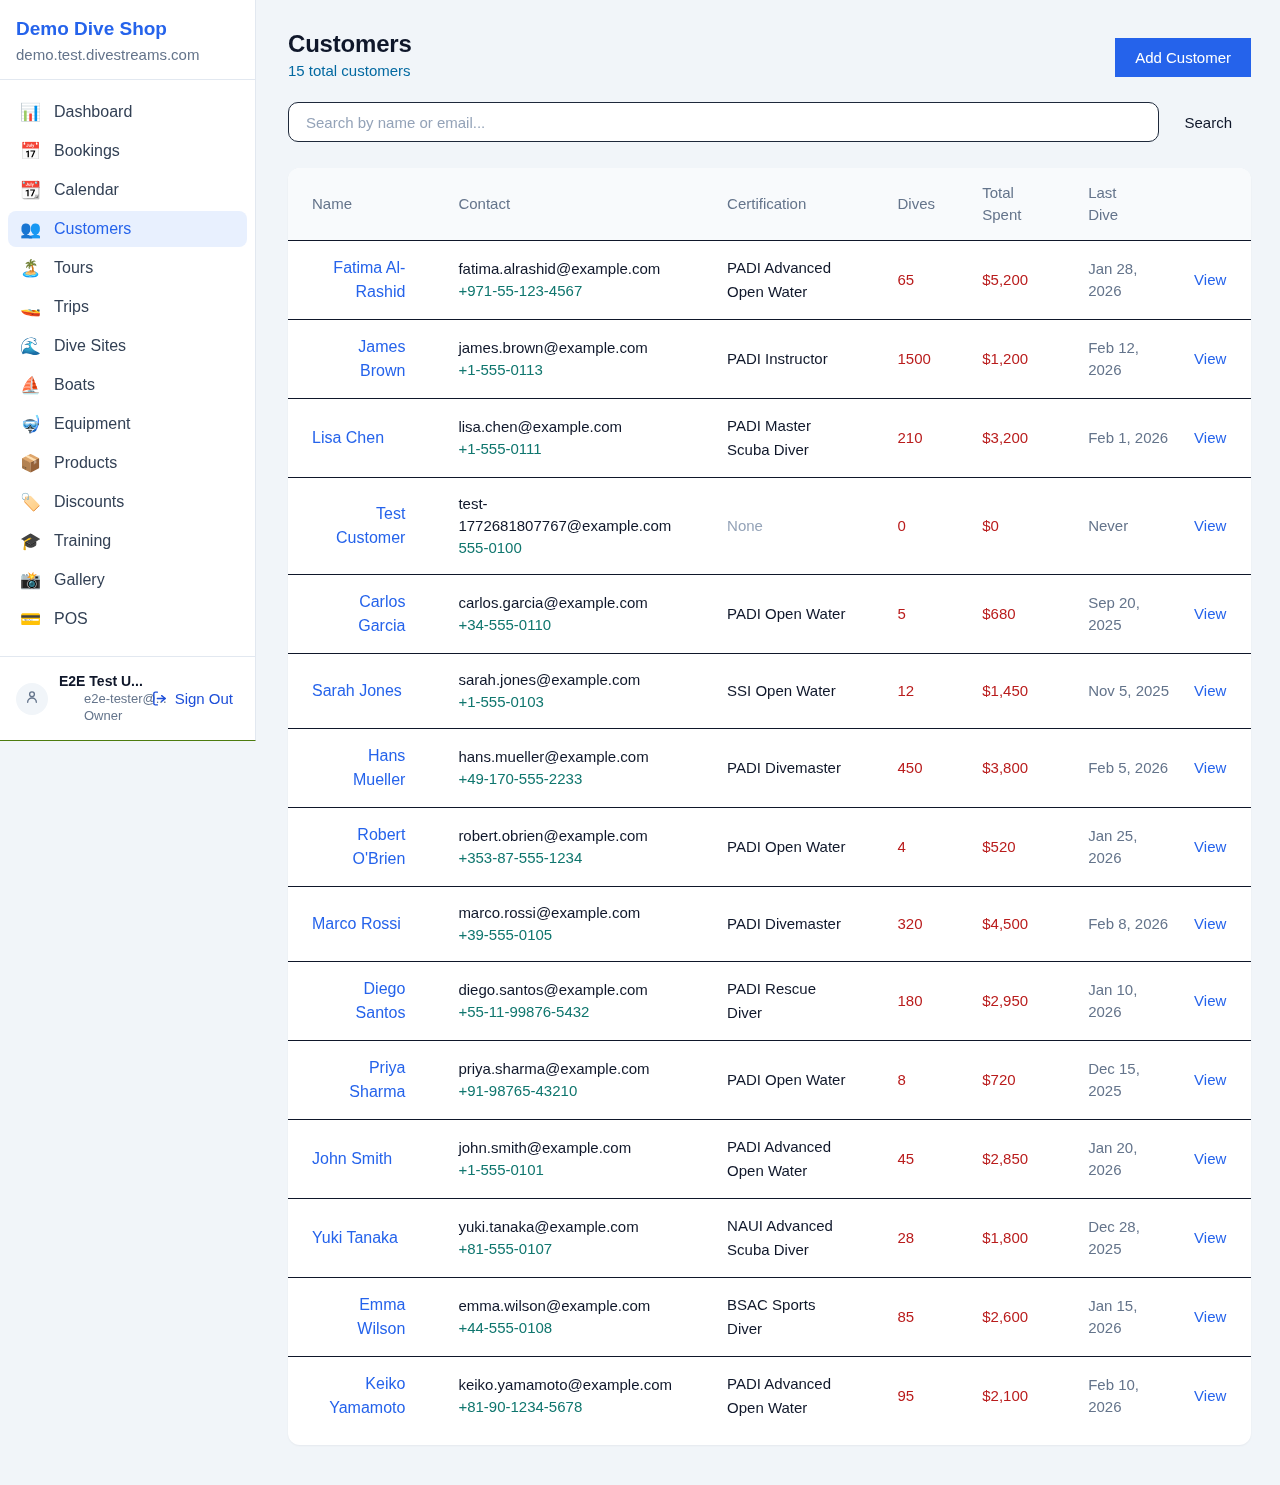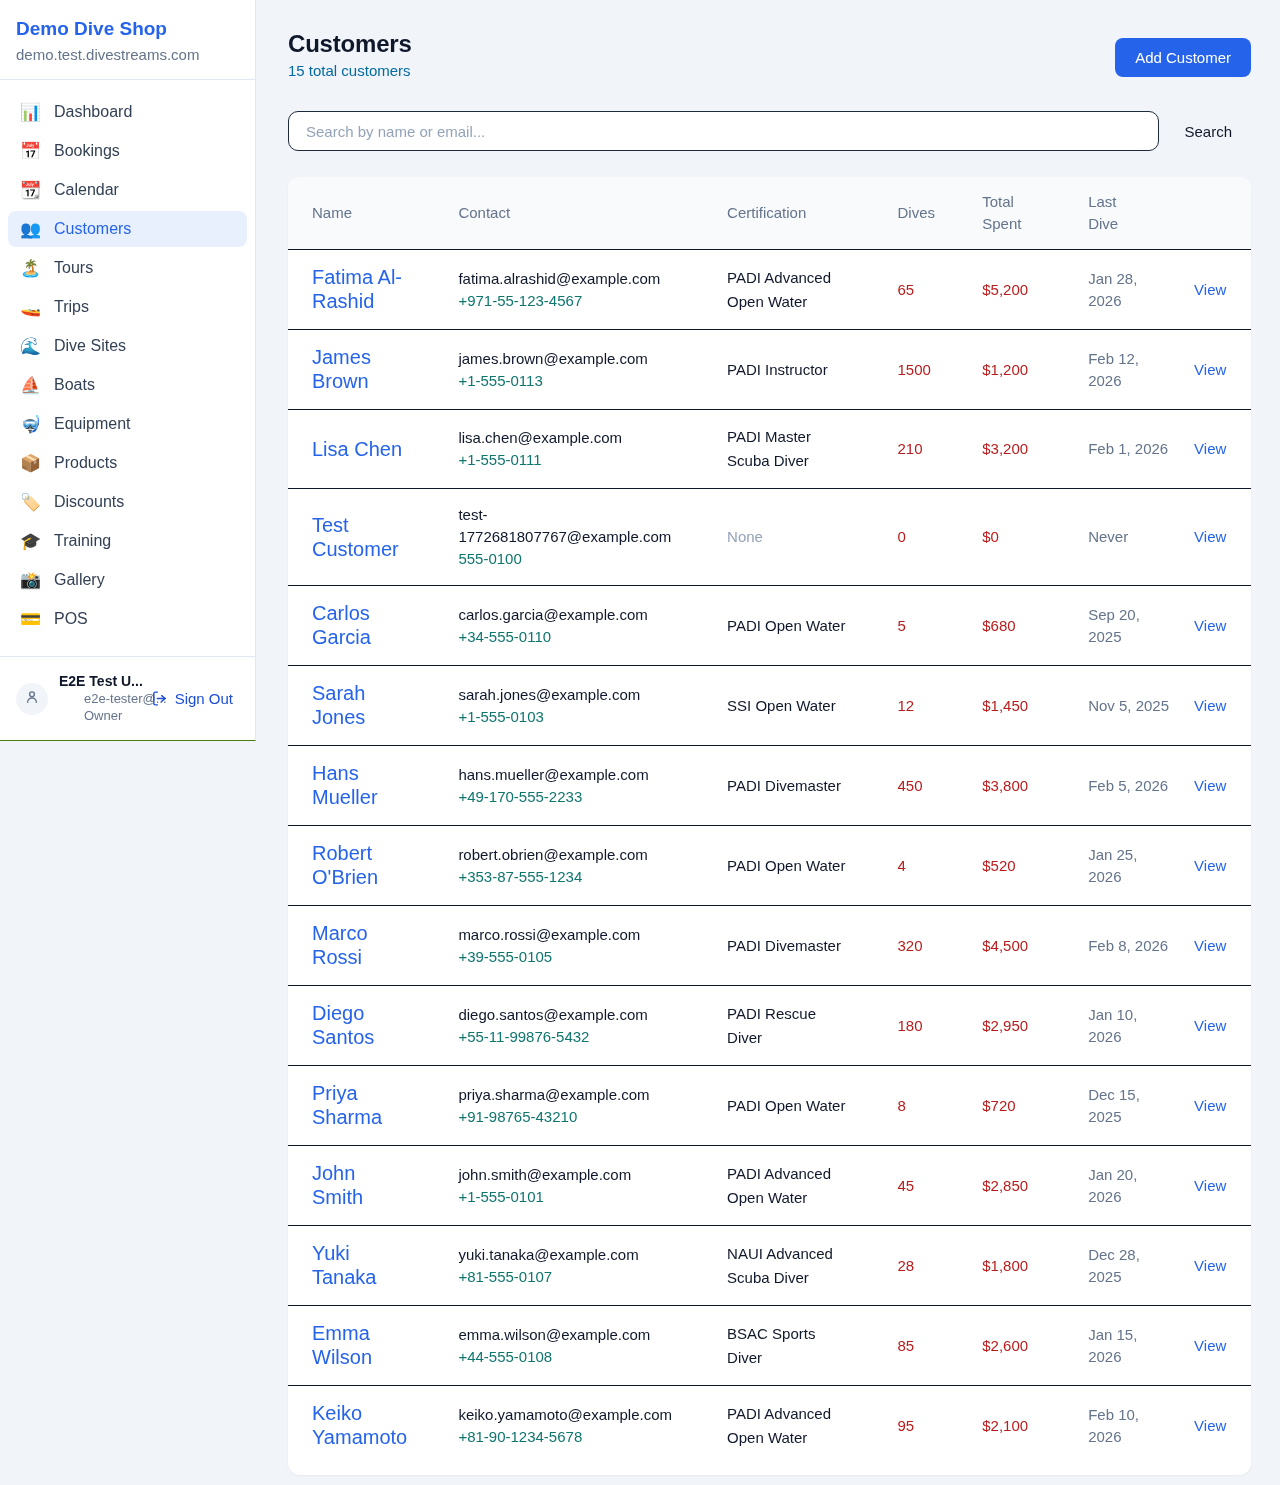--- a/index.html
+++ b/index.html
@@ -54,27 +54,27 @@
     background: none; border: none; font-family: inherit;
   }
 
   
   .main { margin-left: 256px; padding: 30px 29px 0 32px; }
   .header-row { display: flex; align-items: flex-start; justify-content: space-between; }
   .page-title { font-size: 24px; font-weight: 700; color: #0f172a; letter-spacing: -0.2px; }
   .page-subtitle { font-size: 15px; color: #0369a1; margin-top: 4px; }
   .add-btn {
     background: #2563eb; color: #ffffff;
-    border: none; border-radius: 8px;
+    border: none; border-radius: 0;
     height: 39px; padding: 0 20px;
     font-size: 15px; font-weight: 500; font-family: inherit; cursor: pointer;
     margin-top: 8px;
   }
 
-  .search-row { display: flex; align-items: center; margin-top: 32px; padding-right: 19px; }
+  .search-row { display: flex; align-items: center; margin-top: 23px; padding-right: 19px; }
   .search-input {
     flex: 1; height: 40px;
     border: 1px solid #1e293b; border-radius: 10px;
     padding: 0 17px; font-size: 15px; font-family: inherit;
     color: #0f172a; background: #ffffff; outline: none;
   }
   .search-input::placeholder { color: #94a3b8; }
   .search-btn {
     background: none; border: none; font-family: inherit;
     font-size: 15px; color: #0f172a; cursor: pointer;
@@ -98,21 +98,21 @@
     padding: 14px 20px 14px 24px;
     height: 64px; line-height: 22px;
   }
   tbody tr { border-bottom: 1.5px solid #0f172a; }
   thead tr { border-bottom: 1.5px solid #0f172a; }
   tbody tr:last-child { border-bottom: none; }
   td { padding: 15px 0 15px 24px; vertical-align: middle; line-height: 22px; }
   .td-name { padding-right: 29px; }
   .td-contact { padding-right: 16px; }
   .td-cert { padding-right: 22px; }
-  .c-name { color: #2563eb; font-size: 20px; font-weight: 500; line-height: 24px; display: inline-block; }
+  .c-name { color: #2563eb; font-size: 16px; font-weight: 500; line-height: 24px; display: inline-block; text-align: right; }
   .c-email { color: #0f172a; overflow-wrap: anywhere; }
   .c-phone { color: #0f766e; }
   .c-cert { color: #0f172a; line-height: 24px; display: inline-block; }
   .c-cert.muted { color: #94a3b8; }
   .c-dives, .c-total { color: #b91c1c; }
   .c-last { color: #64748b; display: inline-block; }
   .c-view { color: #2563eb; }
 </style>
 </head>
 <body>

